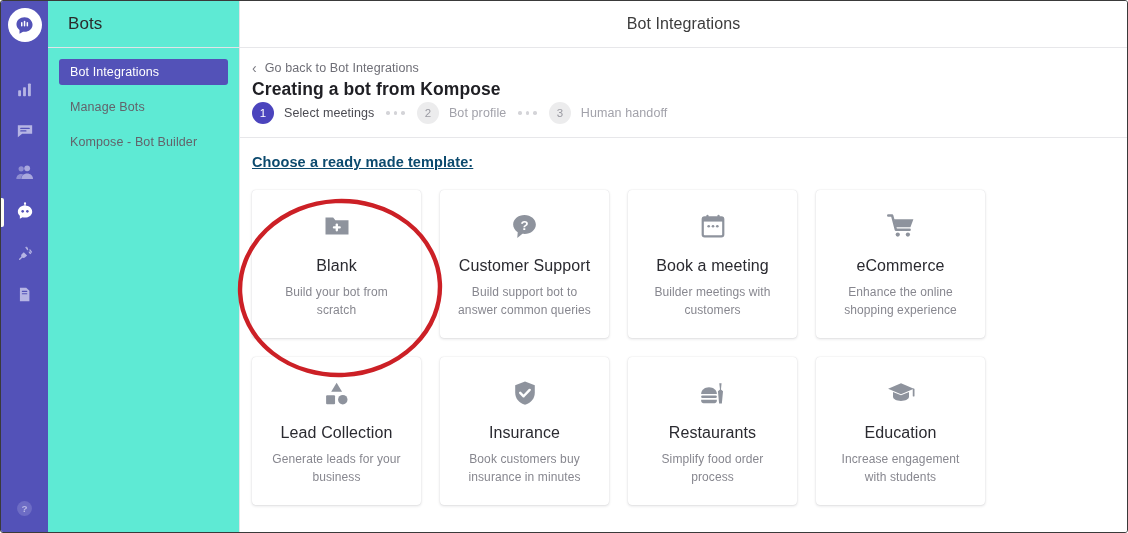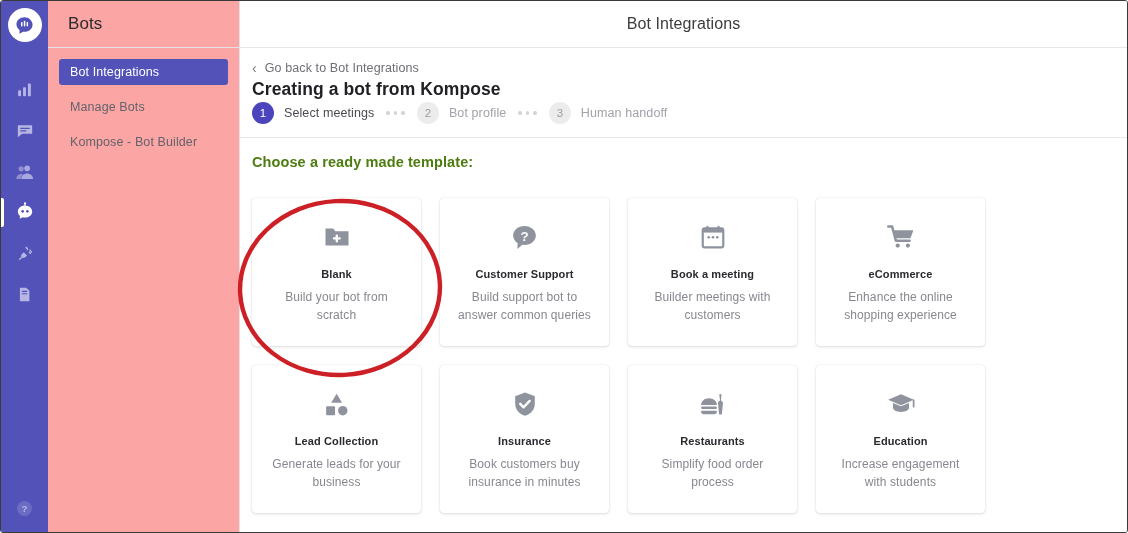--- a/index.html
+++ b/index.html
@@ -75,21 +75,21 @@
     width: 100%;
     display: flex;
     justify-content: center;
   }
 
   
   .side {
     width: 192px;
     min-width: 192px;
     height: 100%;
-    background: #fca5a5;
+    background: #5eead4;
     border-right: 1px solid #e2e3e7;
     display: flex;
     flex-direction: column;
   }
   .side-title {
     height: 47px;
     display: flex;
     align-items: center;
     padding-left: 20px;
     font-size: 17px;
@@ -209,23 +209,24 @@
     border-radius: 50%;
     background: #d4d4d8;
     display: block;
   }
 
   
   .tpl-wrap { padding: 16px 0 0 12px; }
   .tpl-heading {
     font-size: 14.5px;
     font-weight: 700;
-    color: #4d7c0f;
-    margin-bottom: 28px;
-    letter-spacing: .1px;
+    color: #0c4a6e;
+    margin-bottom: 20px;
+    letter-spacing: .1px;
+    text-decoration: underline;
   }
   .grid {
     display: grid;
     grid-template-columns: repeat(4, 169px);
     gap: 19px;
   }
   .card {
     height: 148px;
     background: #ffffff;
     border-radius: 4px;
@@ -238,22 +239,22 @@
     text-align: center;
   }
   .card-icon {
     height: 34px;
     display: flex;
     align-items: center;
     justify-content: center;
     margin-bottom: 14px;
   }
   .card-title {
-    font-size: 11px;
-    font-weight: 700;
+    font-size: 16px;
+    font-weight: 400;
     color: #2a2a30;
     margin-bottom: 9px;
     letter-spacing: .1px;
   }
   .card-desc {
     font-size: 12px;
     color: #87878f;
     line-height: 1.45;
     letter-spacing: .1px;
   }

